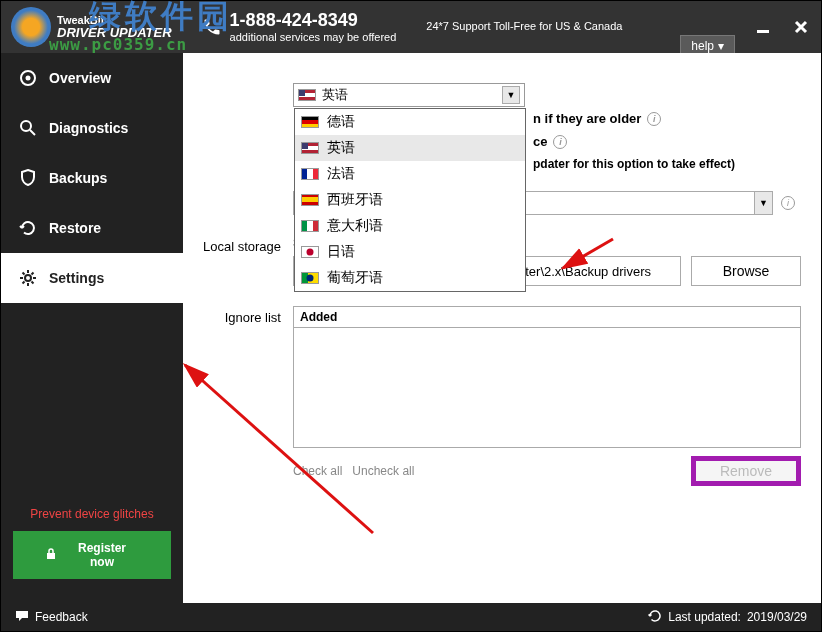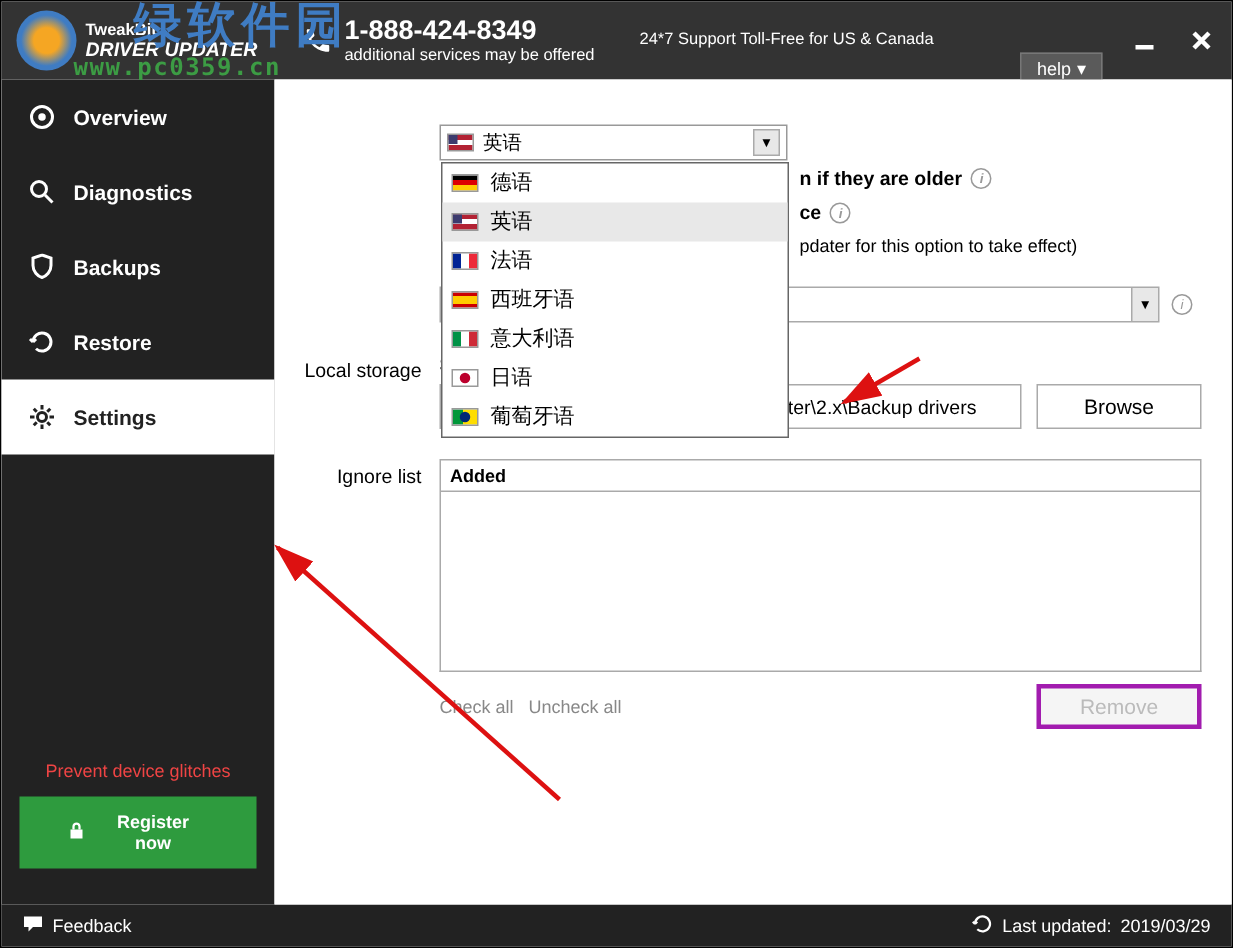--- a/index.html
+++ b/index.html
@@ -56,35 +56,35 @@
 .flag-es { background: linear-gradient(#c00 25%, #fc0 25% 75%, #c00 75%); }
 .flag-fr { background: linear-gradient(90deg, #002395 33%, #fff 33% 66%, #ed2939 66%); }
 .flag-it { background: linear-gradient(90deg, #009246 33%, #fff 33% 66%, #ce2b37 66%); }
 .flag-jp { background: #fff; position: relative; }
 .flag-jp::before { content: ''; position: absolute; left: 50%; top: 50%; width: 7px; height: 7px; background: #bc002d; border-radius: 50%; transform: translate(-50%, -50%); }
 .flag-pt { background: linear-gradient(90deg, #009739 40%, #fedd00 40%); position: relative; }
 .flag-pt::before { content: ''; position: absolute; left: 50%; top: 50%; width: 7px; height: 7px; background: #002776; border-radius: 50%; transform: translate(-50%, -50%); }
 
 .opt-line { display: flex; align-items: center; gap: 6px; margin-bottom: 8px; font-weight: bold; }
 .info-icon { width: 14px; height: 14px; border: 1px solid #999; border-radius: 50%; display: inline-flex; align-items: center; justify-content: center; font-size: 9px; color: #999; font-style: italic; }
-.restart-note { font-size: 12px; font-weight: normal; }
+.restart-note { font-size: 12px; font-weight: bold; }
 
 .wide-select { width: 480px; height: 24px; border: 1px solid #aaa; background: #fff; display: flex; align-items: center; }
 .wide-select .caret { margin-left: auto; width: 18px; height: 22px; background: #e8e8e8; border-left: 1px solid #aaa; display: flex; align-items: center; justify-content: center; font-size: 9px; }
 
 .folder-label { font-weight: bold; margin-bottom: 6px; }
 .folder-row { display: flex; gap: 10px; }
 .folder-input { flex: 1; height: 30px; border: 1px solid #aaa; padding: 0 8px; font-size: 13px; }
 .browse-btn { width: 110px; height: 30px; border: 1px solid #aaa; background: #fff; font-size: 14px; cursor: pointer; }
 
 .ignore-header { height: 22px; border: 1px solid #aaa; background: #fff; font-size: 12px; font-weight: bold; padding: 3px 6px; }
 .ignore-body { height: 120px; border: 1px solid #aaa; border-top: none; background: #fff; }
 .ignore-actions { display: flex; align-items: center; margin-top: 8px; gap: 10px; }
 .link-btn { color: #888; font-size: 12px; cursor: pointer; }
-.remove-btn { margin-left: auto; width: 110px; height: 30px; border: 3px solid #a21caf; background: #f5f5f5; color: #bbb; font-size: 14px; }
+.remove-btn { margin-left: auto; width: 110px; height: 30px; border: 5px solid #a21caf; background: #f5f5f5; color: #bbb; font-size: 14px; }
 
 .footer { height: 28px; background: #222222; color: #fff; display: flex; align-items: center; padding: 0 14px; font-size: 12px; }
 .footer-left { display: flex; align-items: center; gap: 6px; cursor: pointer; }
 .footer-right { margin-left: auto; display: flex; align-items: center; gap: 6px; }
 
 .arrow-svg { position: absolute; pointer-events: none; }
 .watermark-cn { position: absolute; left: 88px; top: -6px; color: #3f7cc3; font-size: 32px; font-weight: bold; pointer-events: none; letter-spacing: 4px; }
 </style>
 </head>
 <body>

